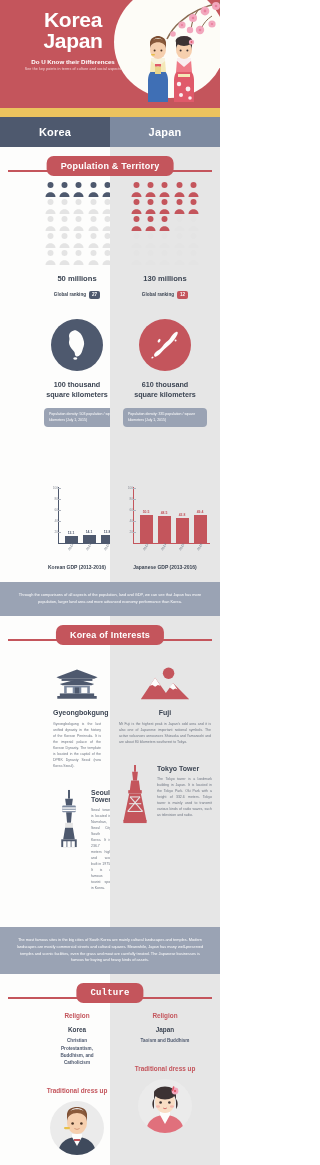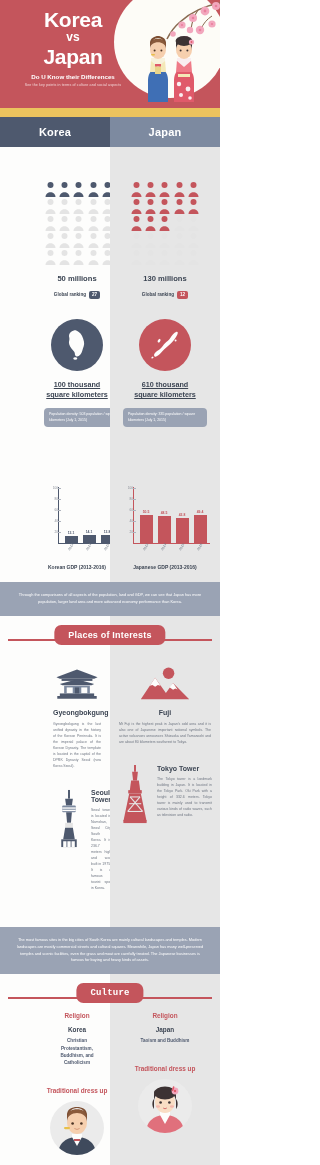--- a/index.html
+++ b/index.html
@@ -64,21 +64,21 @@
             padding:1.5px 3px; line-height:1; }
   .rank-kr { background:#4e596e; }
   .rank-jp { background:#c4555c; }
 
   
   .disc { width:52px; height:52px; border-radius:50%; margin:0 auto;
           display:flex; align-items:center; justify-content:center; }
   .disc-kr { background:#4e596e; }
   .disc-jp { background:#c4555c; }
   .area { text-align:center; font-size:7.2px; font-weight:bold; color:#3c4553;
-          line-height:1.45; margin-top:9px;text-decoration:underline; }
+          line-height:1.45; margin-top:9px; }
   .note { margin:8px auto 0; width:84px; border-radius:4px; padding:4px 5px;
           font-size:3.5px; line-height:1.5; color:#fff; text-align:left; }
   .note-kr { background:#9aa3b4; }
   .note-jp { background:#9aa3b4; }
 
   
   .chart { position:relative; width:92px; height:66px; margin:6px auto 0; }
   .axis-v { position:absolute; left:14px; top:0; width:1.4px; height:56px; }
   .axis-h { position:absolute; left:14px; top:56px; height:1.4px; right:1px; }
   .kr-axis { background:#4e596e; }
@@ -198,21 +198,20 @@
         <ellipse cx="60" cy="13" rx="8.4" ry="5" fill="#3c3233"></ellipse>
         <circle cx="56.6" cy="22.5" r="1" fill="#3c3233"></circle>
         <circle cx="63.4" cy="22.5" r="1" fill="#3c3233"></circle>
         <circle cx="67.5" cy="14" r="2.6" fill="#f2a7bd"></circle>
         <circle cx="67.5" cy="14" r=".9" fill="#e05a6a"></circle>
       </g>
     </svg>
 
     <div class="hero-text">
       <div class="hero-l1">Korea</div>
-      <div class="hero-l2">vs</div>
       <div class="hero-l3">Japan</div>
       <div class="hero-sub">Do U Know their Differences</div>
       <div class="hero-sub2">See the key points in terms of culture and social aspects</div>
     </div>
   </div>
   <div class="hero-band"></div>
 
   <div class="tabs">
     <div class="tab tab-kr">Korea</div>
     <div class="tab tab-jp">Japan</div>
@@ -470,20 +469,26 @@
         </svg>
       </div>
       <div class="area">
         <span style="white-space:pre-line;">610 thousand
 square kilometers</span>
       </div>
       <div class="note note-jp">Population density: 335 population / square kilometers (July 1, 2015)</div>
       <div class="sp14"></div>
     </div>
 
+    <div class="banner-wrap" style="position:absolute; left:0; right:0; top:6px;">
+      <div class="banner-line"></div>
+      <div class="banner">
+        <div class="banner-t">Population &amp; Territory</div>
+      </div>
+    </div>
   </div>
 
   <div class="split">
     <div class="col col-kr">
       <div class="sp20"></div>
         <div class="sp20"></div>
       <div class="chart">
         <div class="axis-v kr-axis"></div>
         <div class="axis-h kr-axis"></div>
         <div class="ytick" style="top:0.56px;"><span>100</span><i></i></div>
@@ -671,21 +676,21 @@
           <div class="tower-body">The Tokyo tower is a landmark building in Japan. It is located in the Tokyo Park. Oki Park with a height of 332.6 meters. Tokyo tower is mainly used to transmit various kinds of radio waves, such as television and radio.</div>
         </div>
       </div>
       <div class="sp20"></div>
         <div class="sp16"></div>
     </div>
 
     <div class="banner-wrap" style="position:absolute; left:0; right:0; top:6px;">
       <div class="banner-line"></div>
       <div class="banner">
-        <div class="banner-t">Places of Interests</div>
+        <div class="banner-t">Korea of Interests</div>
       </div>
     </div>
   </div>
 
   <div class="summary">
     <p>The most famous sites in the big cities of South Korea are mainly cultural landscapes and temples. Modern landscapes are mostly commercial streets and cultural squares. Meanwhile, Japan has many well-preserved temples and scenic facilities, even the grass and moat are carefully treated. The Japanese businesses is famous for buying and heavy kinds of assets.</p>
   </div>
 
   <div class="split">
     <div class="col col-kr">

